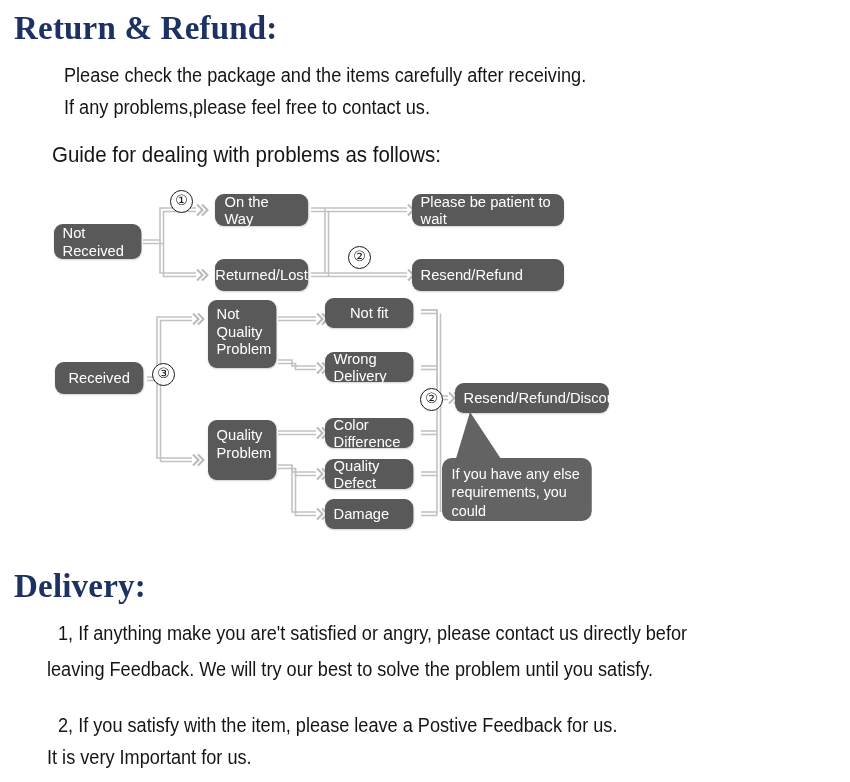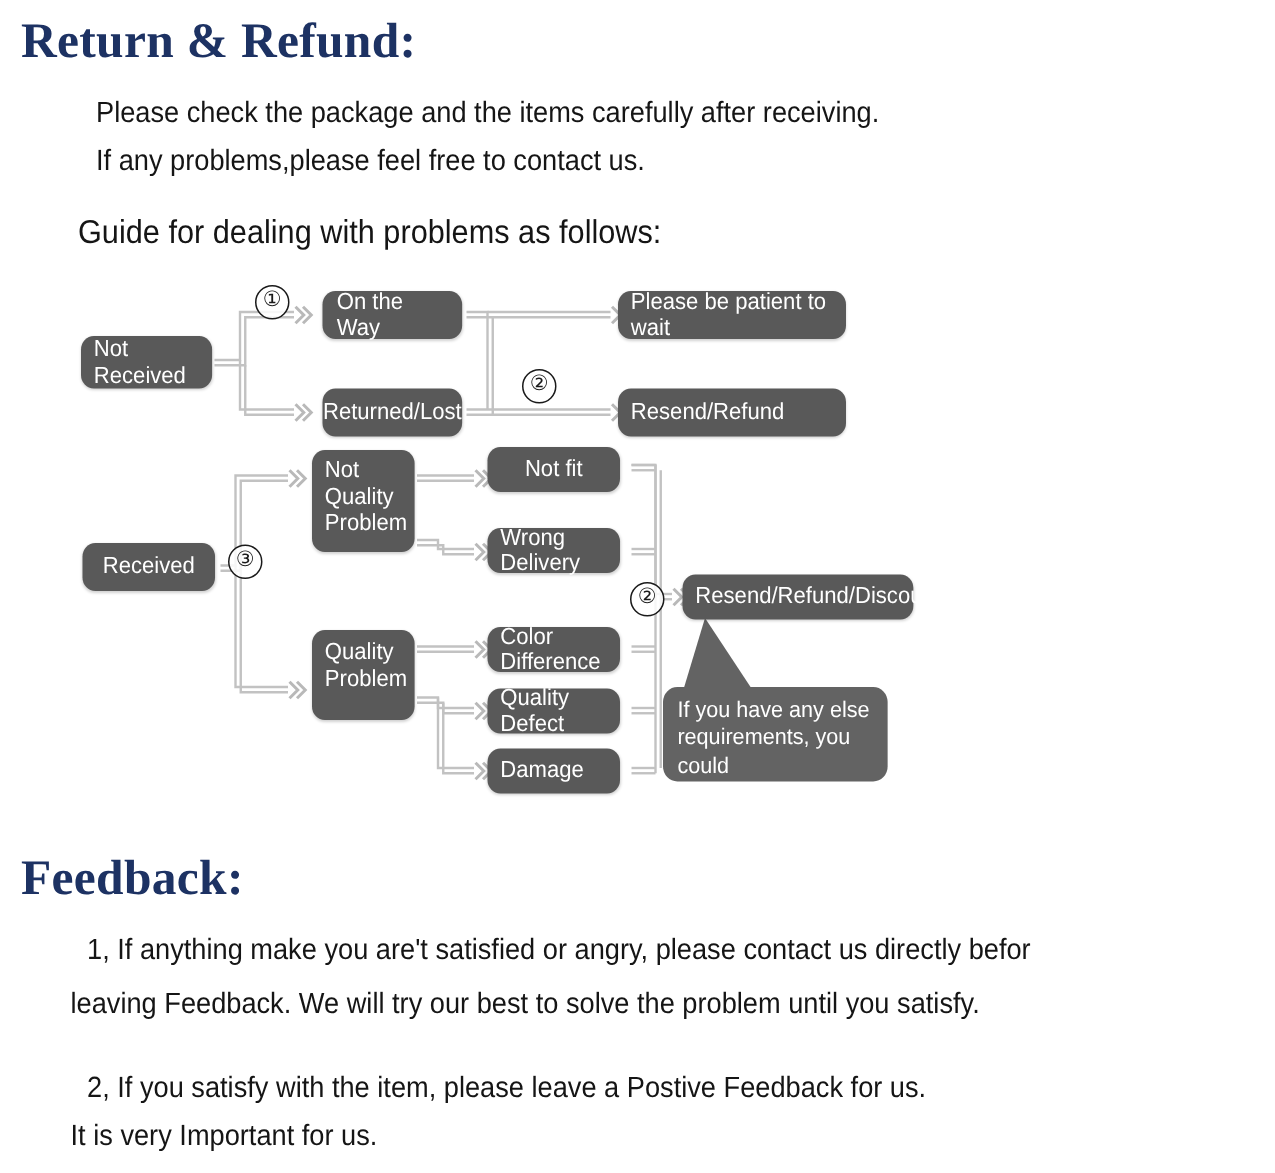--- a/index.html
+++ b/index.html
@@ -225,21 +225,21 @@
     <div class="bubble" style="left:442px;top:278px;width:156px;height:63px;">If you have any else
 requirements, you could
 also tell us!</div>
 
     <div class="cnum" style="left:170px;top:10px;">①</div>
     <div class="cnum" style="left:348px;top:66px;">②</div>
     <div class="cnum" style="left:152px;top:183px;">③</div>
     <div class="cnum" style="left:420px;top:208px;">②</div>
   </div>
 
-  <h1 class="sect" id="h-feedback">Feedback:</h1>
+  <h1 class="sect" id="h-feedback">Delivery:</h1>
 
   <div class="body-line" style="left:58px;top:622px;">1, If anything make you are't satisfied or angry, please contact us directly befor</div>
 
   <div class="body-line" style="left:47px;top:658px;">leaving Feedback. We will try our best to solve the problem until you satisfy.</div>
 
   <div class="body-line" style="left:58px;top:714px;">2, If you satisfy with the item, please leave a Postive Feedback for us.</div>
 
   <div class="body-line" style="left:47px;top:746px;">It is very Important for us.</div>
 
 </div>

